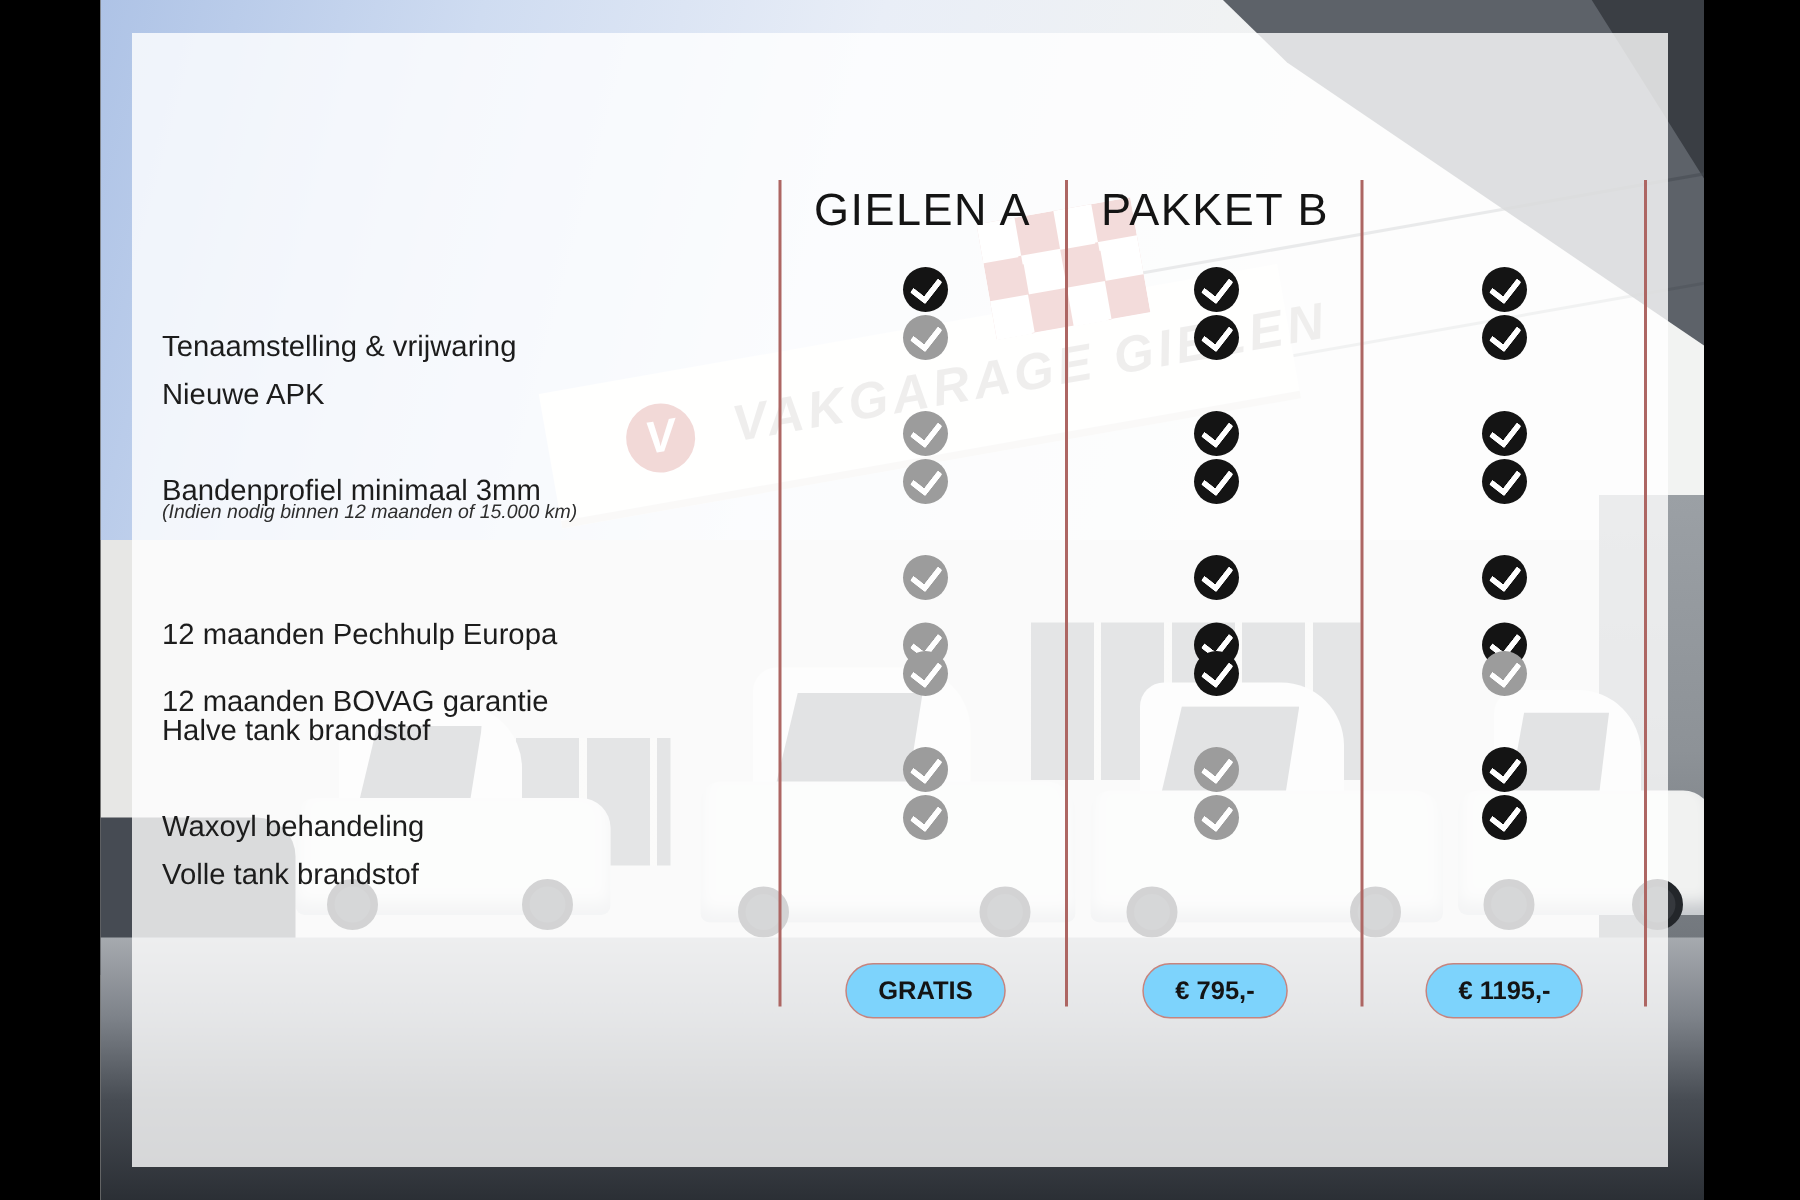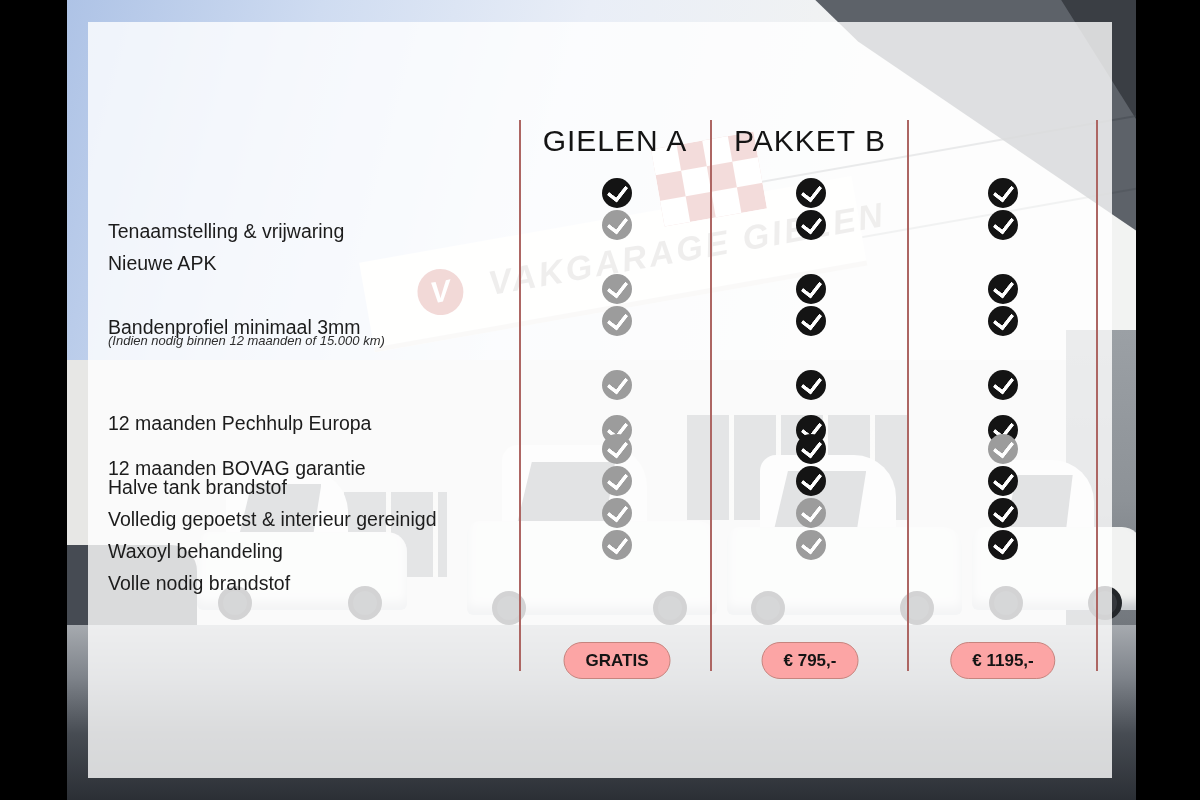--- a/index.html
+++ b/index.html
@@ -53,21 +53,21 @@
        letter-spacing:1px;color:#141414;white-space:nowrap;}
   .row{position:absolute;left:0;width:1200px;height:32px;}
   .row-label{position:absolute;left:108px;top:0;line-height:32px;font-size:19.5px;color:#1c1c1c;white-space:nowrap;margin-top:38px;}
   .check{position:absolute;top:1px;width:30px;height:30px;border-radius:50%;}
   .check::after{content:"";position:absolute;left:9px;top:4px;width:9px;height:15px;
        border-right:4px solid #fff;border-bottom:4px solid #fff;transform:rotate(38deg);border-radius:1.5px;}
   .check[data-state="yes"]{background:#141414;}
   .check[data-state="no"]{background:#9c9c9c;}
   .note{position:absolute;left:108px;top:333px;font-size:13px;font-style:italic;color:#2e2e2e;}
   .pill{position:absolute;top:642px;transform:translateX(-50%);height:35px;line-height:35px;
-       padding:0 21px;border:1.5px solid #c6847e;border-radius:19px;background:#fca5a5;
+       padding:0 21px;border:1.5px solid #c6847e;border-radius:19px;background:#7dd3fc;
        font-size:17px;font-weight:bold;color:#141414;white-space:nowrap;}
 </style>
 </head>
 <body>
 
 <div id="stage">
 
   <div id="photo">
     <div class="sky"></div>
     <div class="roof-wedge"></div>
@@ -168,34 +168,28 @@
     <span class="check" style="left:602px;" data-state="no"></span>
     <span class="check" style="left:796px;" data-state="yes"></span>
     <span class="check" style="left:988px;" data-state="yes"></span>
   </div>
   <div class="row" style="top:433px;">
     <div class="row-label">Halve tank brandstof</div>
     <span class="check" style="left:602px;" data-state="no"></span>
     <span class="check" style="left:796px;" data-state="yes"></span>
     <span class="check" style="left:988px;" data-state="no"></span>
   </div>
-  <div class="row" style="top:465px;">
-    <div class="row-label">Volledig gepoetst &amp; interieur gereinigd</div>
-    <span class="check" style="left:602px;" data-state="no"></span>
-    <span class="check" style="left:796px;" data-state="yes"></span>
-    <span class="check" style="left:988px;" data-state="yes"></span>
-  </div>
   <div class="row" style="top:497px;">
     <div class="row-label">Waxoyl behandeling</div>
     <span class="check" style="left:602px;" data-state="no"></span>
     <span class="check" style="left:796px;" data-state="no"></span>
     <span class="check" style="left:988px;" data-state="yes"></span>
   </div>
   <div class="row" style="top:529px;">
-    <div class="row-label">Volle nodig brandstof</div>
+    <div class="row-label">Volle tank brandstof</div>
     <span class="check" style="left:602px;" data-state="no"></span>
     <span class="check" style="left:796px;" data-state="no"></span>
     <span class="check" style="left:988px;" data-state="yes"></span>
   </div>
 
   <div class="pill" style="left:617px;">GRATIS</div>
   <div class="pill" style="left:810px;">€ 795,-</div>
   <div class="pill" style="left:1003px;">€ 1195,-</div>
 
 </div>

